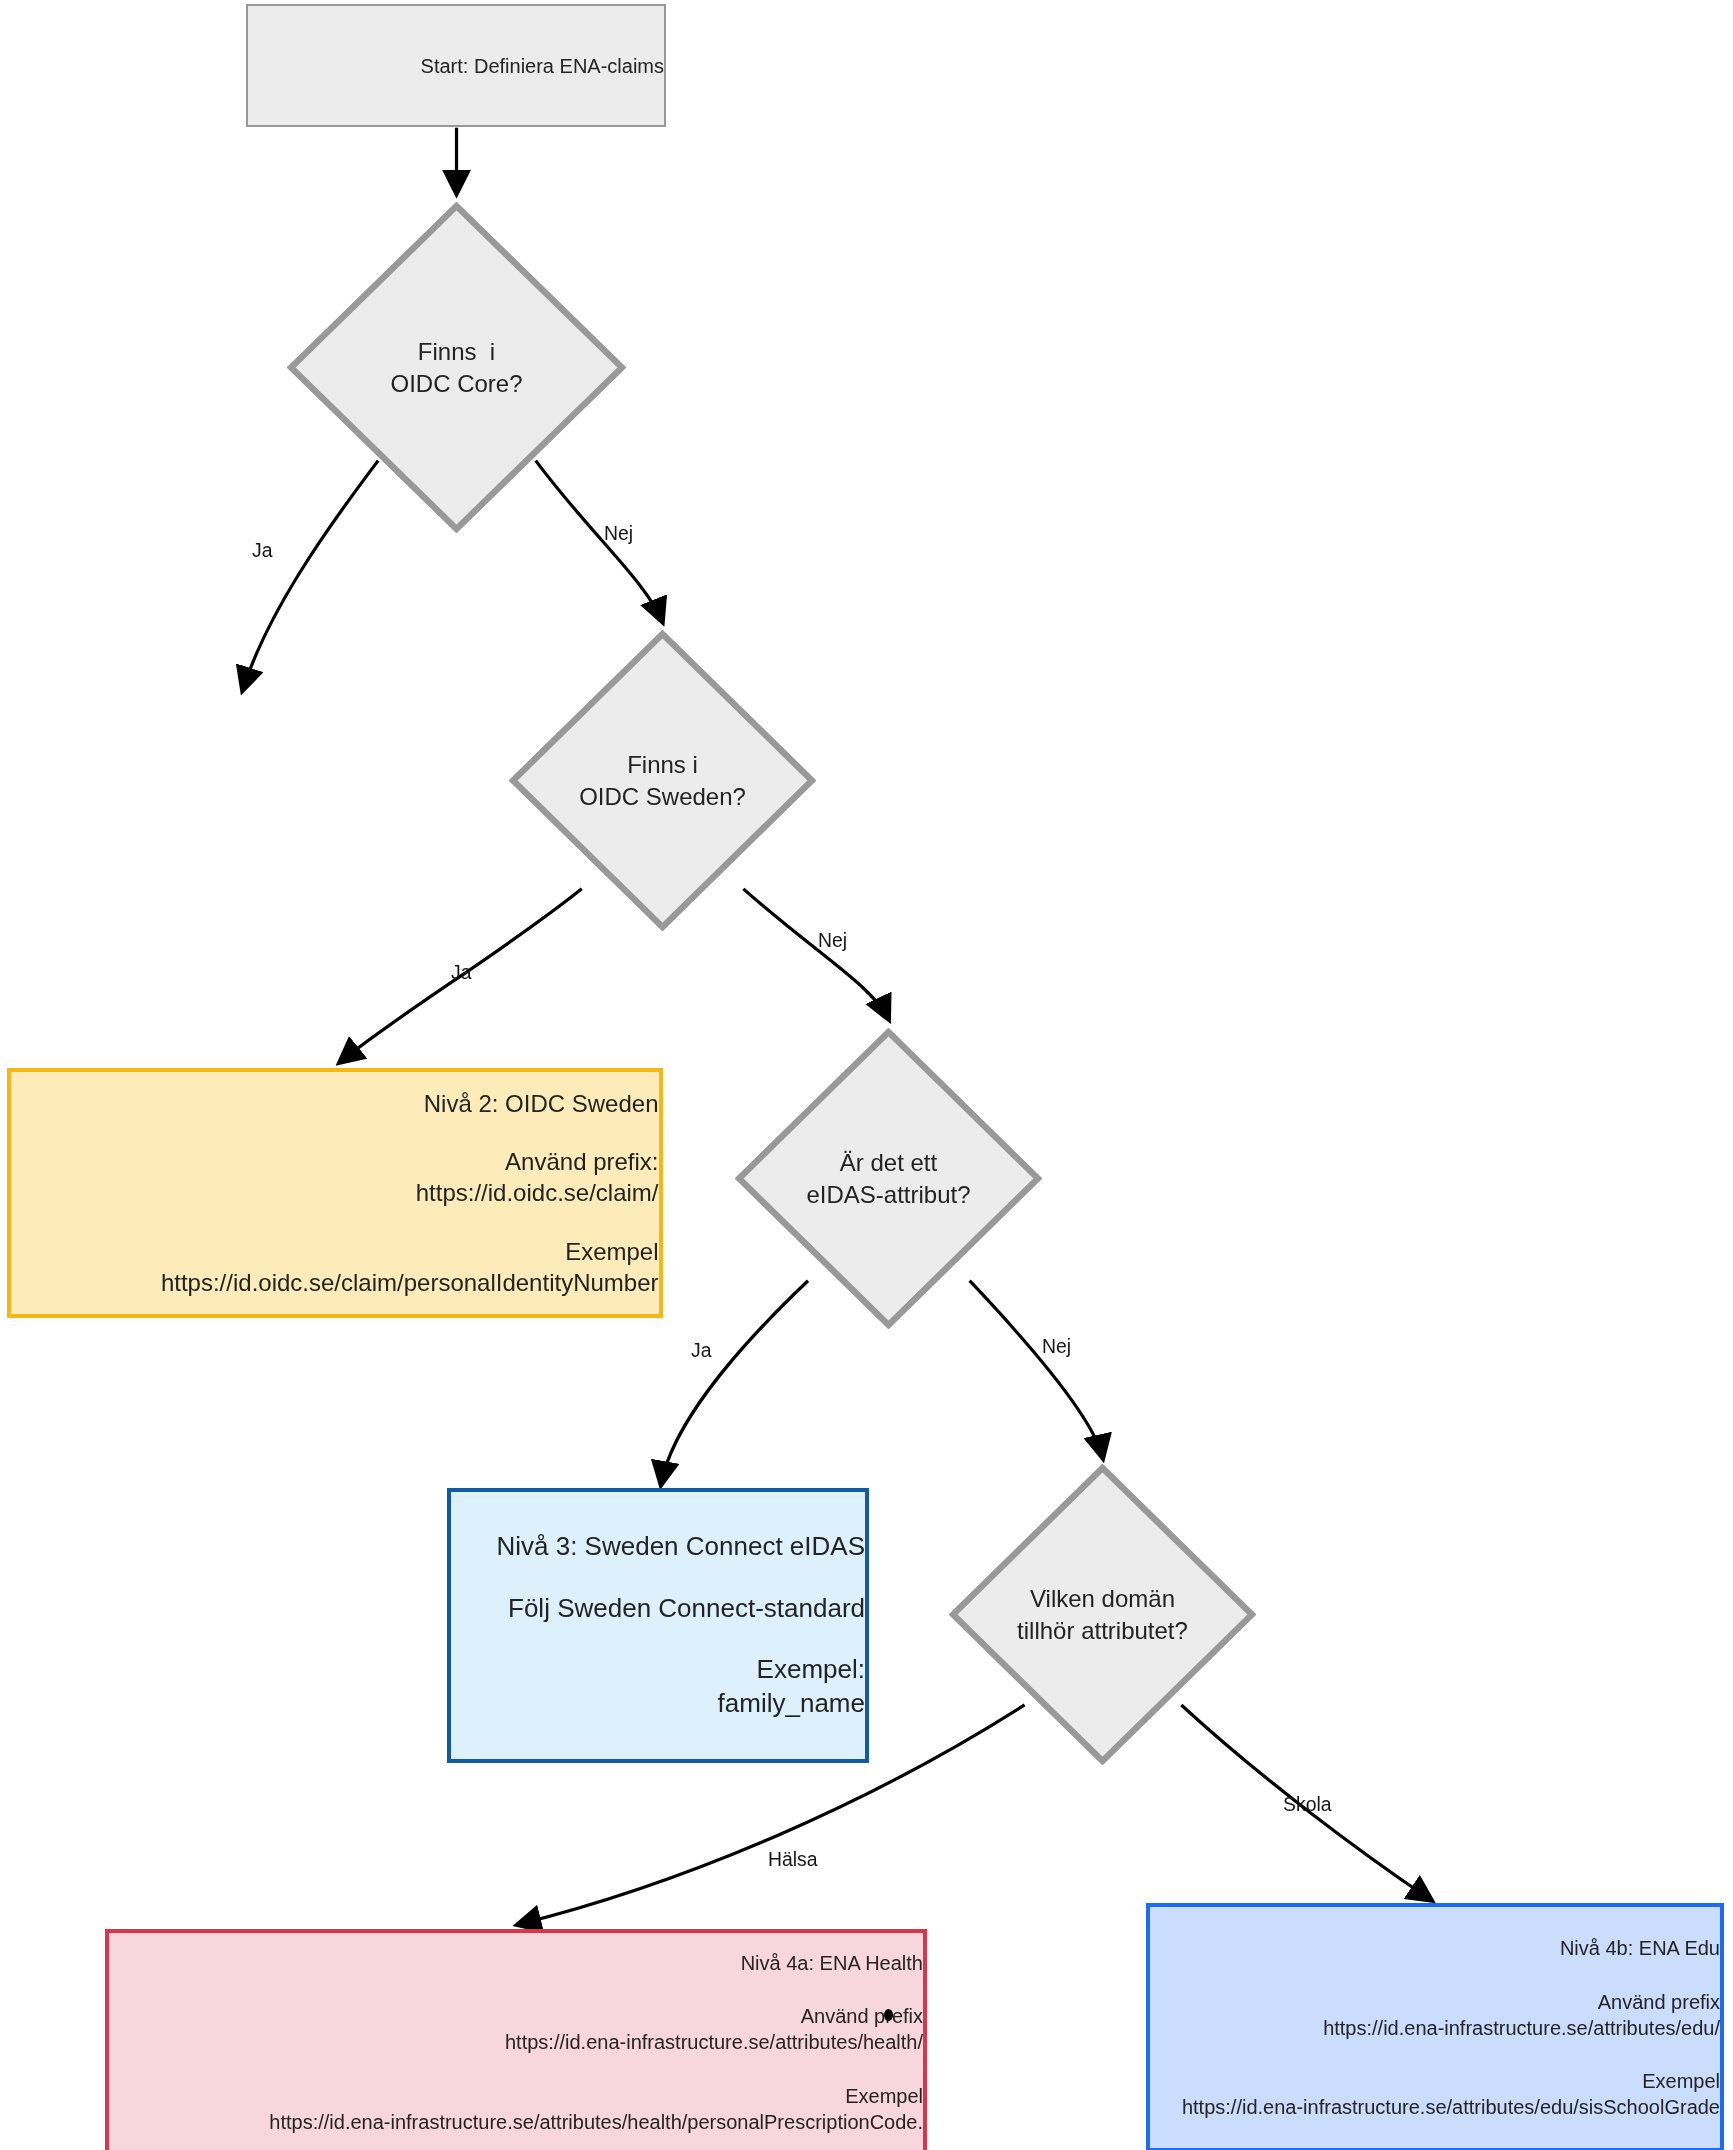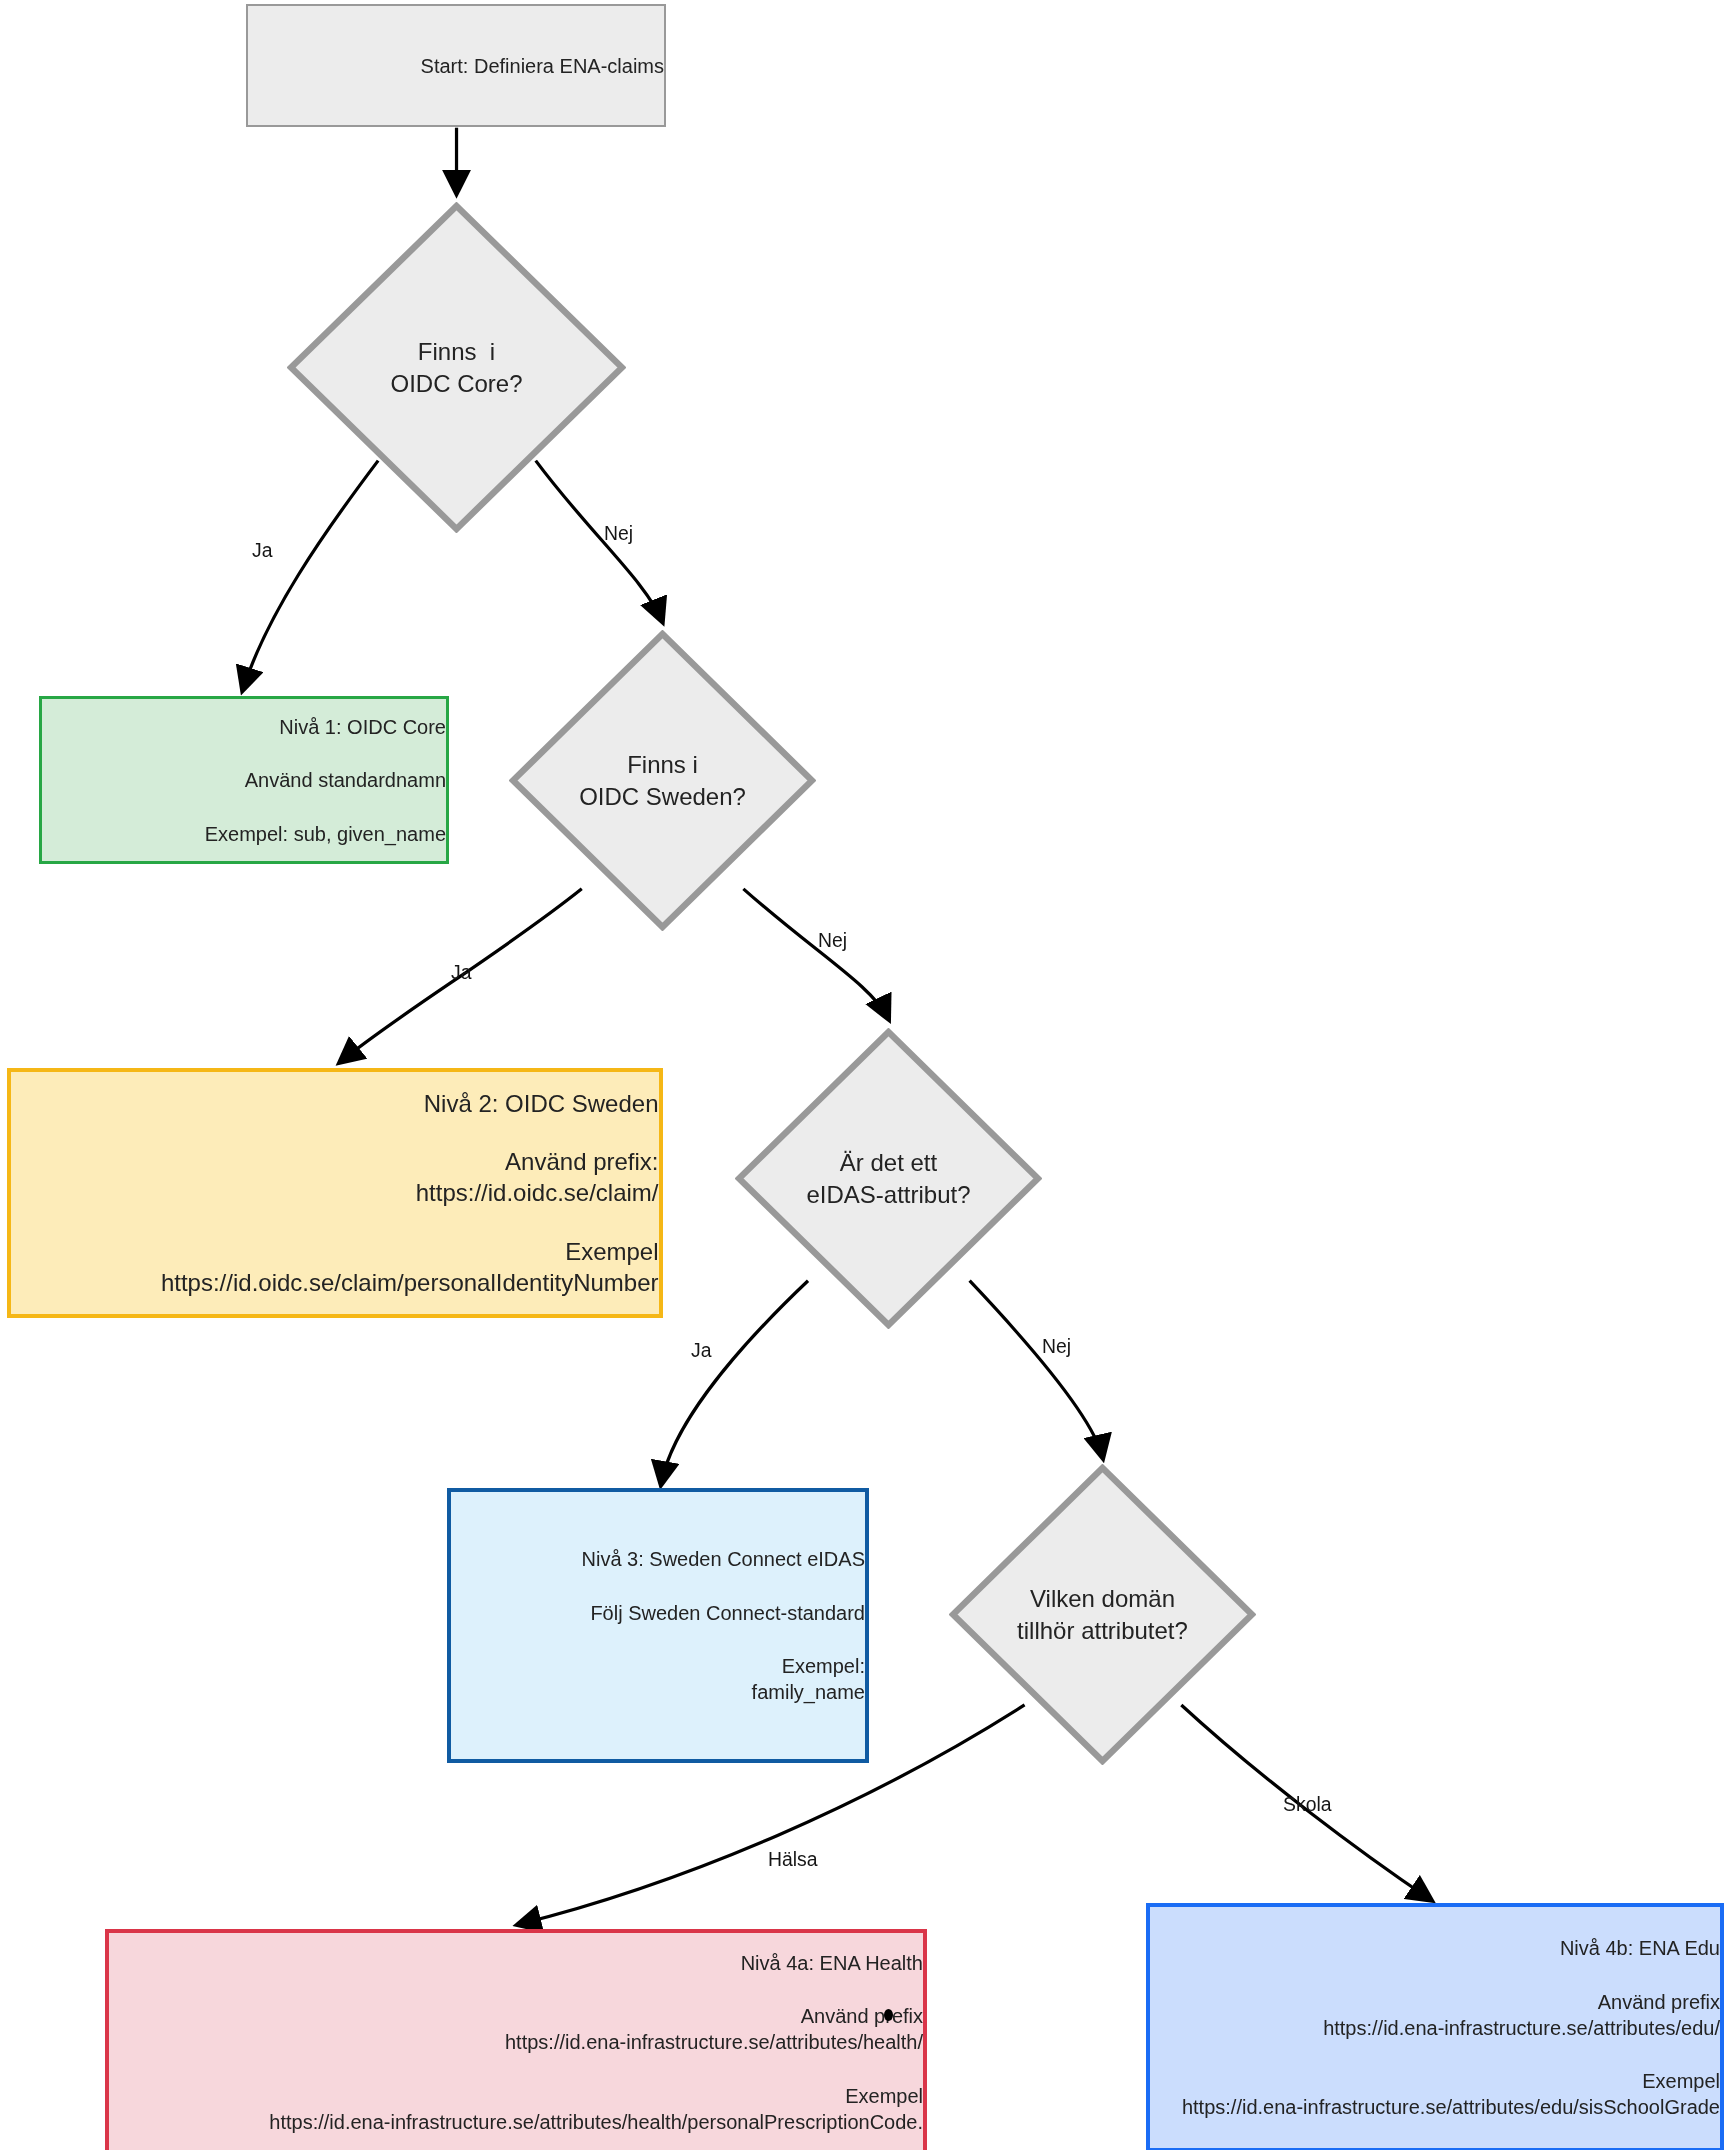--- a/index.html
+++ b/index.html
@@ -77,21 +77,21 @@
     font-size: 20px;
   }
   .box-l2 {
     background: #fdecb9;
     border: 4px solid #f5b716;
     font-size: 24px;
   }
   .box-l3 {
     background: #ddf1fc;
     border: 4px solid #105ba2;
-    font-size: 20px;
+    font-size: 26px;
   }
   .box-l4a {
     background: #f7d7dc;
     border: 4px solid #da3549;
     font-size: 20px;
   }
   .box-l4b {
     background: #cbddfd;
     border: 4px solid #1a6cf5;
     font-size: 20px;
@@ -154,27 +154,20 @@
     </svg>
     <div class="diamond-label">
       <span class="ln">Finns  i</span>
       <span class="ln">OIDC Core?</span>
     </div>
   </div>
 
   <div class="edge-label" style="left:252px; top:541px;">Ja</div>
   <div class="edge-label" style="left:604px; top:524px;">Nej</div>
 
-  <div class="node box-l1" style="left:39px; top:696px; width:410px; height:168px;">
-    <span class="ln">Nivå 1: OIDC Core</span>
-    <span class="gap"></span>
-    <span class="ln">Använd standardnamn</span>
-    <span class="gap"></span>
-    <span class="ln">Exempel: sub, given_name</span>
-  </div>
 
   <div class="diamond-wrap" style="left:509px; top:630px; width:307px; height:301px;">
     <svg class="diamond-shape" viewBox="0 0 380 372" preserveAspectRatio="none">
       <polygon points="190,5 375,186 190,367 5,186" fill="#ececec" stroke="#999999" stroke-width="8"></polygon>
     </svg>
     <div class="diamond-label">
       <span class="ln">Finns i</span>
       <span class="ln">OIDC Sweden?</span>
     </div>
   </div>

